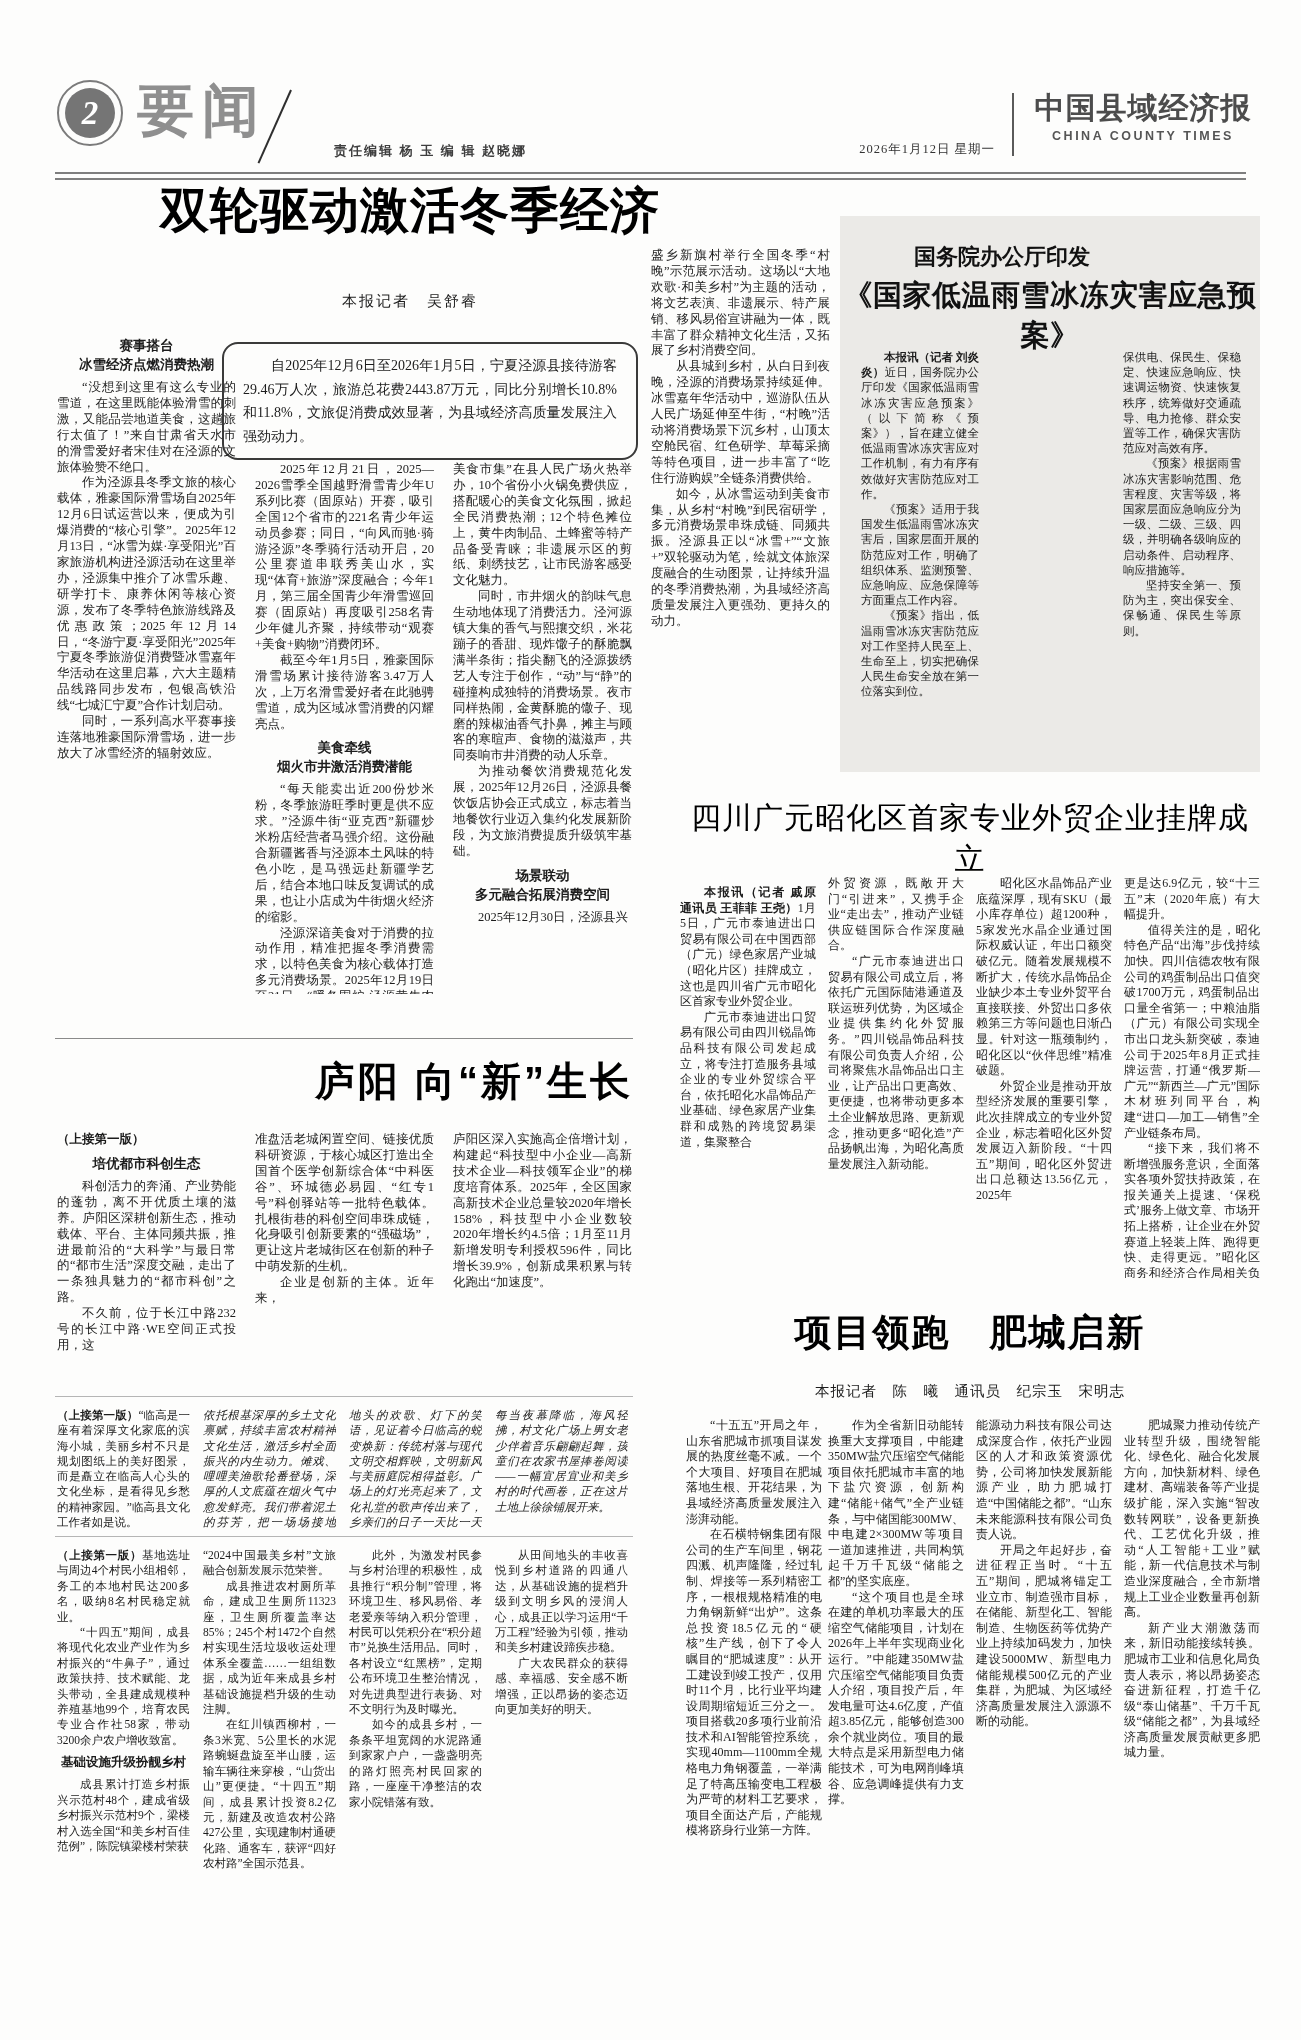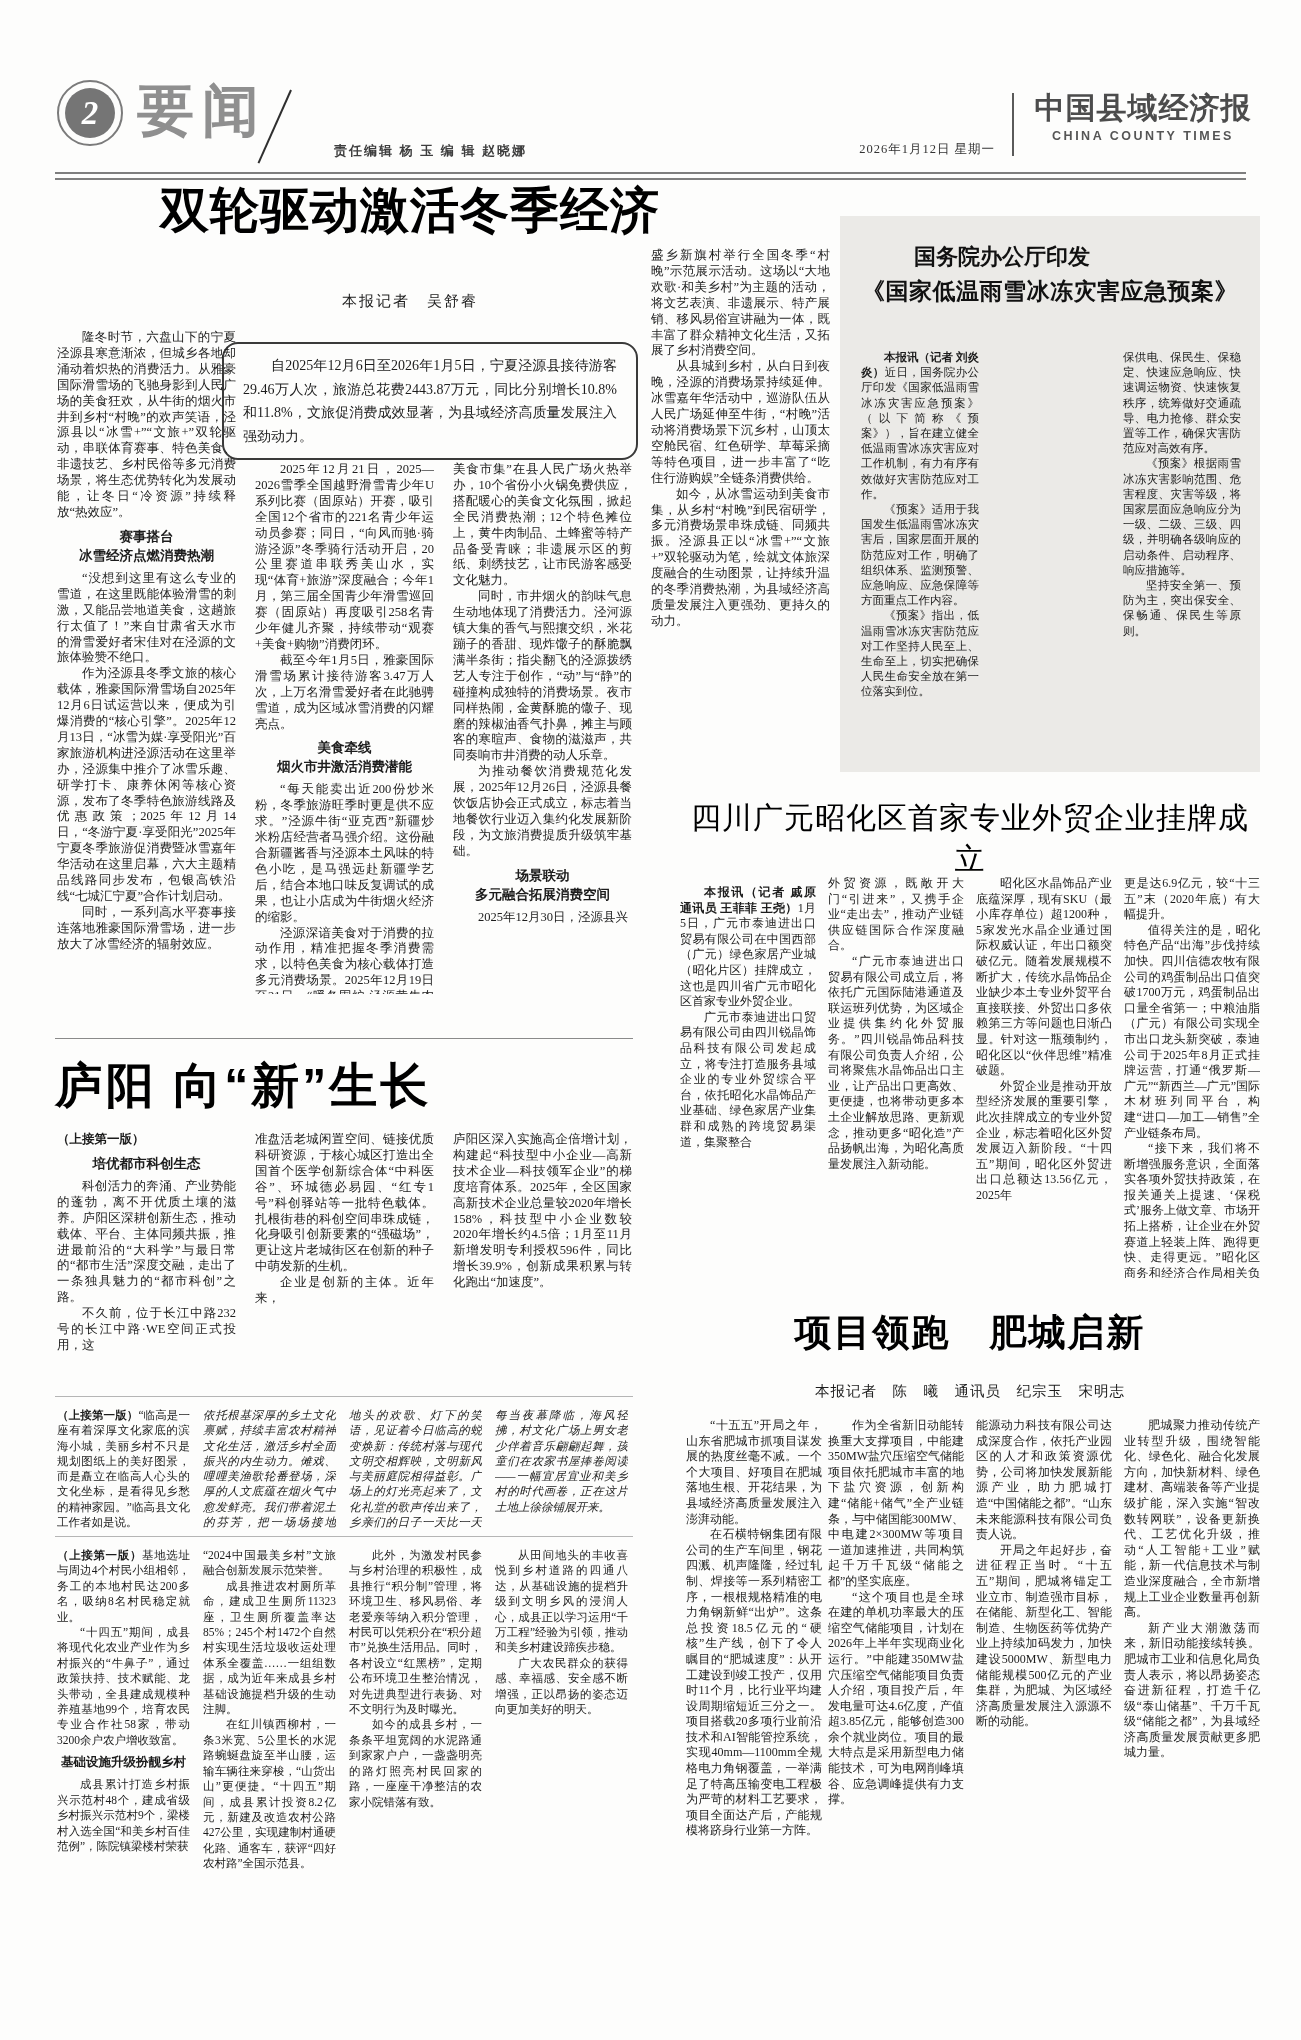--- a/index.html
+++ b/index.html
@@ -35,27 +35,27 @@
     font-family:"Liberation Sans","DejaVu Sans",sans-serif;color:#000;line-height:1.15;}
   .main-byline{left:60px;top:292px;width:700px;text-align:center;font-size:15px;letter-spacing:2px;}
   .quote-box{left:222px;top:342px;width:374px;border:2px solid #3a3a3a;border-radius:16px;padding:10px 19px;
     font-size:14px;line-height:23.5px;text-align:justify;}
   .quote-box .qt{text-indent:2em;margin:0;}
   .mcol{width:179px;font-size:12.5px;line-height:15.9px;}
   .mcol .sub{font-size:13.5px;line-height:19px;}
   
   .notice-box{left:840px;top:216px;width:420px;height:556px;background:#ebeae7;}
   .notice-h1{left:792px;top:242px;width:420px;text-align:center;font-size:22px;font-weight:bold;color:#111;}
-  .notice-h2{left:840px;top:276px;width:420px;text-align:center;font-size:23px;font-weight:bold;color:#111;letter-spacing:0.5px;}
+  .notice-h2{left:840px;top:276px;width:420px;text-align:center;font-size:29px;font-weight:bold;color:#111;letter-spacing:0.5px;}
   .ncol{width:118px;font-size:11.5px;line-height:15.2px;}
   
   .trade-headline{left:680px;top:798px;width:580px;text-align:center;font-size:30px;font-weight:normal;letter-spacing:1px;color:#000;}
   .tcol{width:136px;font-size:12px;line-height:15.6px;}
   
-  .ly-headline{left:55px;top:1054px;width:578px;text-align:left;font-size:48px;font-weight:800;letter-spacing:3px;
+  .ly-headline{left:55px;top:1054px;width:578px;text-align:right;font-size:40px;font-weight:800;letter-spacing:3px;
     font-family:"Liberation Sans","DejaVu Sans",sans-serif;color:#000;}
   .lycol{width:179px;font-size:12.5px;line-height:15.9px;}
   .lycol .sub{font-size:13.5px;line-height:19px;}
   
   .bcol{width:133px;font-size:11.5px;line-height:15.3px;}
   .bcol.ital{font-style:italic;color:#222;}
   .ccol{width:133px;font-size:11.5px;line-height:15.4px;}
   .ccol .sub{font-size:12.5px;line-height:17px;}
   
   .proj-headline{left:680px;top:1308px;width:580px;text-align:center;font-size:37px;font-weight:bold;letter-spacing:2px;color:#000;}
@@ -79,21 +79,20 @@
   <div class="abs paper-en">CHINA COUNTY TIMES</div>
   <div class="abs double-rule"></div>
 
   <div class="abs main-headline">双轮驱动激活冬季经济</div>
   <div class="abs main-byline">本报记者　吴舒睿</div>
   <div class="abs quote-box">
     <p class="qt">自2025年12月6日至2026年1月5日，宁夏泾源县接待游客29.46万人次，旅游总花费2443.87万元，同比分别增长10.8%和11.8%，文旅促消费成效显著，为县域经济高质量发展注入强劲动力。</p>
   </div>
 
   <div class="col mcol" style="left:57px;top:330px;height:664px;">
-    <p>隆冬时节，六盘山下的宁夏泾源县寒意渐浓，但城乡各地却涌动着炽热的消费活力。从雅豪国际滑雪场的飞驰身影到人民广场的美食狂欢，从牛街的烟火市井到乡村“村晚”的欢声笑语，泾源县以“冰雪+”“文旅+”双轮驱动，串联体育赛事、特色美食、非遗技艺、乡村民俗等多元消费场景，将生态优势转化为发展动能，让冬日“冷资源”持续释放“热效应”。</p>
     <p class="sub">赛事搭台
 冰雪经济点燃消费热潮</p>
     <p>“没想到这里有这么专业的雪道，在这里既能体验滑雪的刺激，又能品尝地道美食，这趟旅行太值了！”来自甘肃省天水市的滑雪爱好者宋佳对在泾源的文旅体验赞不绝口。</p>
     <p>作为泾源县冬季文旅的核心载体，雅豪国际滑雪场自2025年12月6日试运营以来，便成为引爆消费的“核心引擎”。2025年12月13日，“冰雪为媒·享受阳光”百家旅游机构进泾源活动在这里举办，泾源集中推介了冰雪乐趣、研学打卡、康养休闲等核心资源，发布了冬季特色旅游线路及优惠政策；2025年12月14日，“冬游宁夏·享受阳光”2025年宁夏冬季旅游促消费暨冰雪嘉年华活动在这里启幕，六大主题精品线路同步发布，包银高铁沿线“七城汇宁夏”合作计划启动。</p>
     <p>同时，一系列高水平赛事接连落地雅豪国际滑雪场，进一步放大了冰雪经济的辐射效应。</p>
   </div>
   <div class="col mcol" style="left:255px;top:462px;height:532px;">
     <p>2025年12月21日，2025—2026雪季全国越野滑雪青少年U系列比赛（固原站）开赛，吸引全国12个省市的221名青少年运动员参赛；同日，“向风而驰·骑游泾源”冬季骑行活动开启，20公里赛道串联秀美山水，实现“体育+旅游”深度融合；今年1月，第三届全国青少年滑雪巡回赛（固原站）再度吸引258名青少年健儿齐聚，持续带动“观赛+美食+购物”消费闭环。</p>
     <p>截至今年1月5日，雅豪国际滑雪场累计接待游客3.47万人次，上万名滑雪爱好者在此驰骋雪道，成为区域冰雪消费的闪耀亮点。</p>
     <p class="sub">美食牵线

